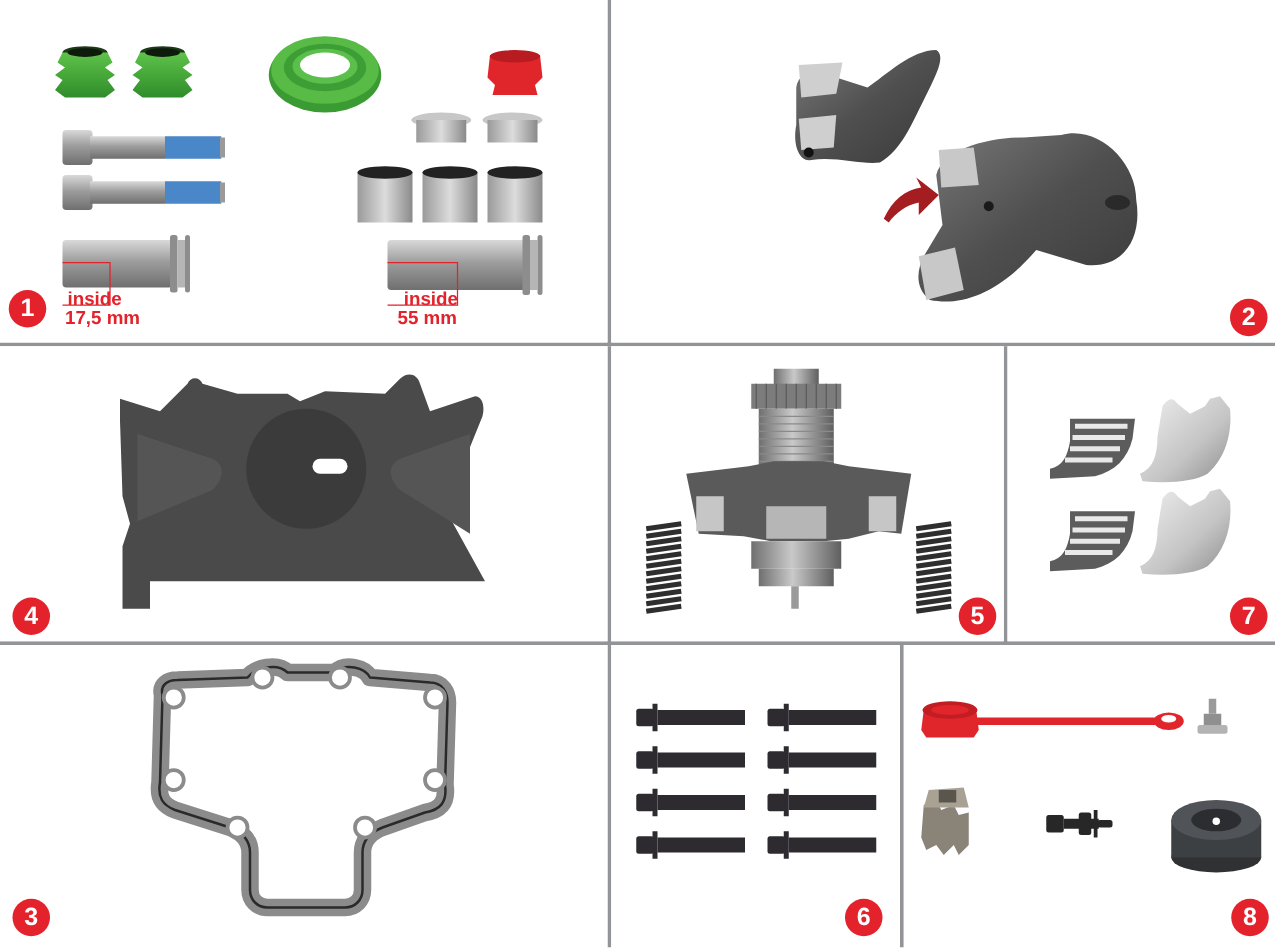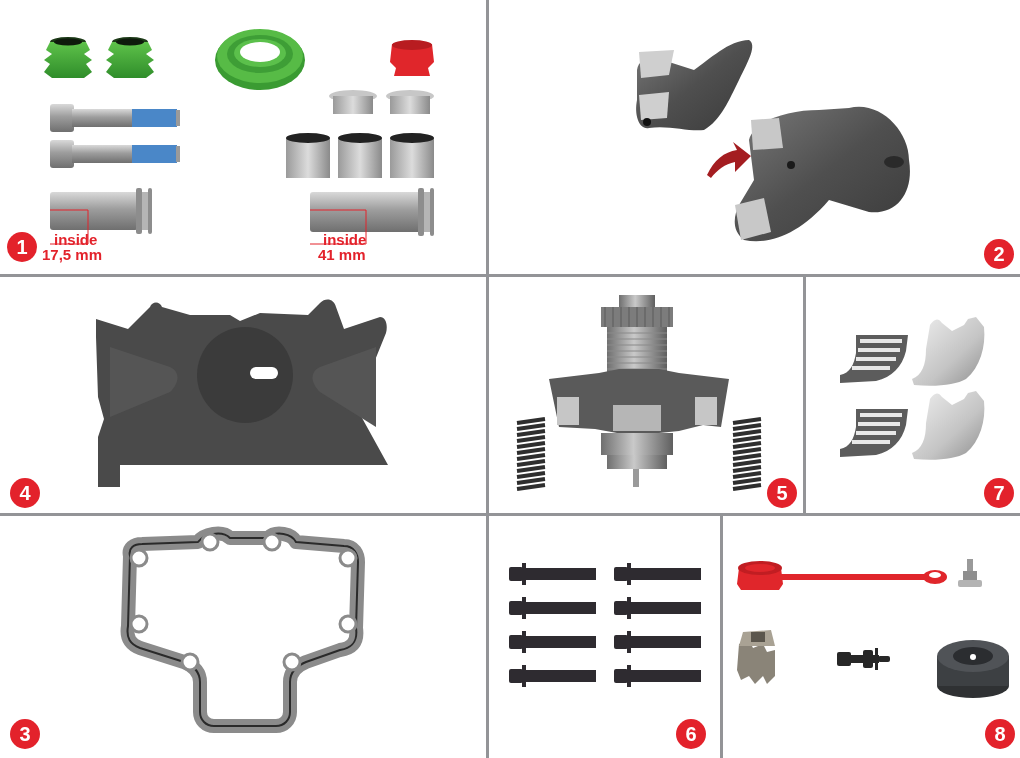--- a/index.html
+++ b/index.html
@@ -112,23 +112,23 @@
       <rect x="310" y="192" width="112" height="40" rx="3" fill="url(#steel)"></rect>
       <rect x="418" y="188" width="6" height="48" rx="2" fill="#8d8d8d"></rect>
       <rect x="424" y="192" width="6" height="40" fill="#b5b5b5"></rect>
       <rect x="430" y="188" width="4" height="48" rx="2" fill="#8d8d8d"></rect>
     </g>
 
     <path d="M50 210 L88 210 L88 244 L50 244" fill="none" stroke="#e3222b" stroke-width="1"></path>
     <path d="M310 210 L366 210 L366 244 L310 244" fill="none" stroke="#e3222b" stroke-width="1"></path>
   </svg>
   <div class="meas" style="left:54px;top:233px;">inside</div>
-  <div class="meas" style="left:42px;top:248px;">17,5 mm</div>
+  <div class="meas" style="left:52px;top:248px;">17,5 mm</div>
   <div class="meas" style="left:323px;top:233px;">inside</div>
-  <div class="meas" style="left:318px;top:248px;">41 mm</div>
+  <div class="meas" style="left:318px;top:248px;">55 mm</div>
   <div class="badge" style="left:7px;top:232px;">1</div>
 </div>
 
 <div class="cell" style="left:489px;top:0;width:531px;height:274px;">
   <svg width="531" height="274">
     <defs>
       <linearGradient id="cast" x1="0" y1="0" x2="1" y2="1">
         <stop offset="0" stop-color="#7a7a7a"></stop>
           <stop offset="0.5" stop-color="#4f4f4f"></stop>
           <stop offset="1" stop-color="#3a3a3a"></stop>

